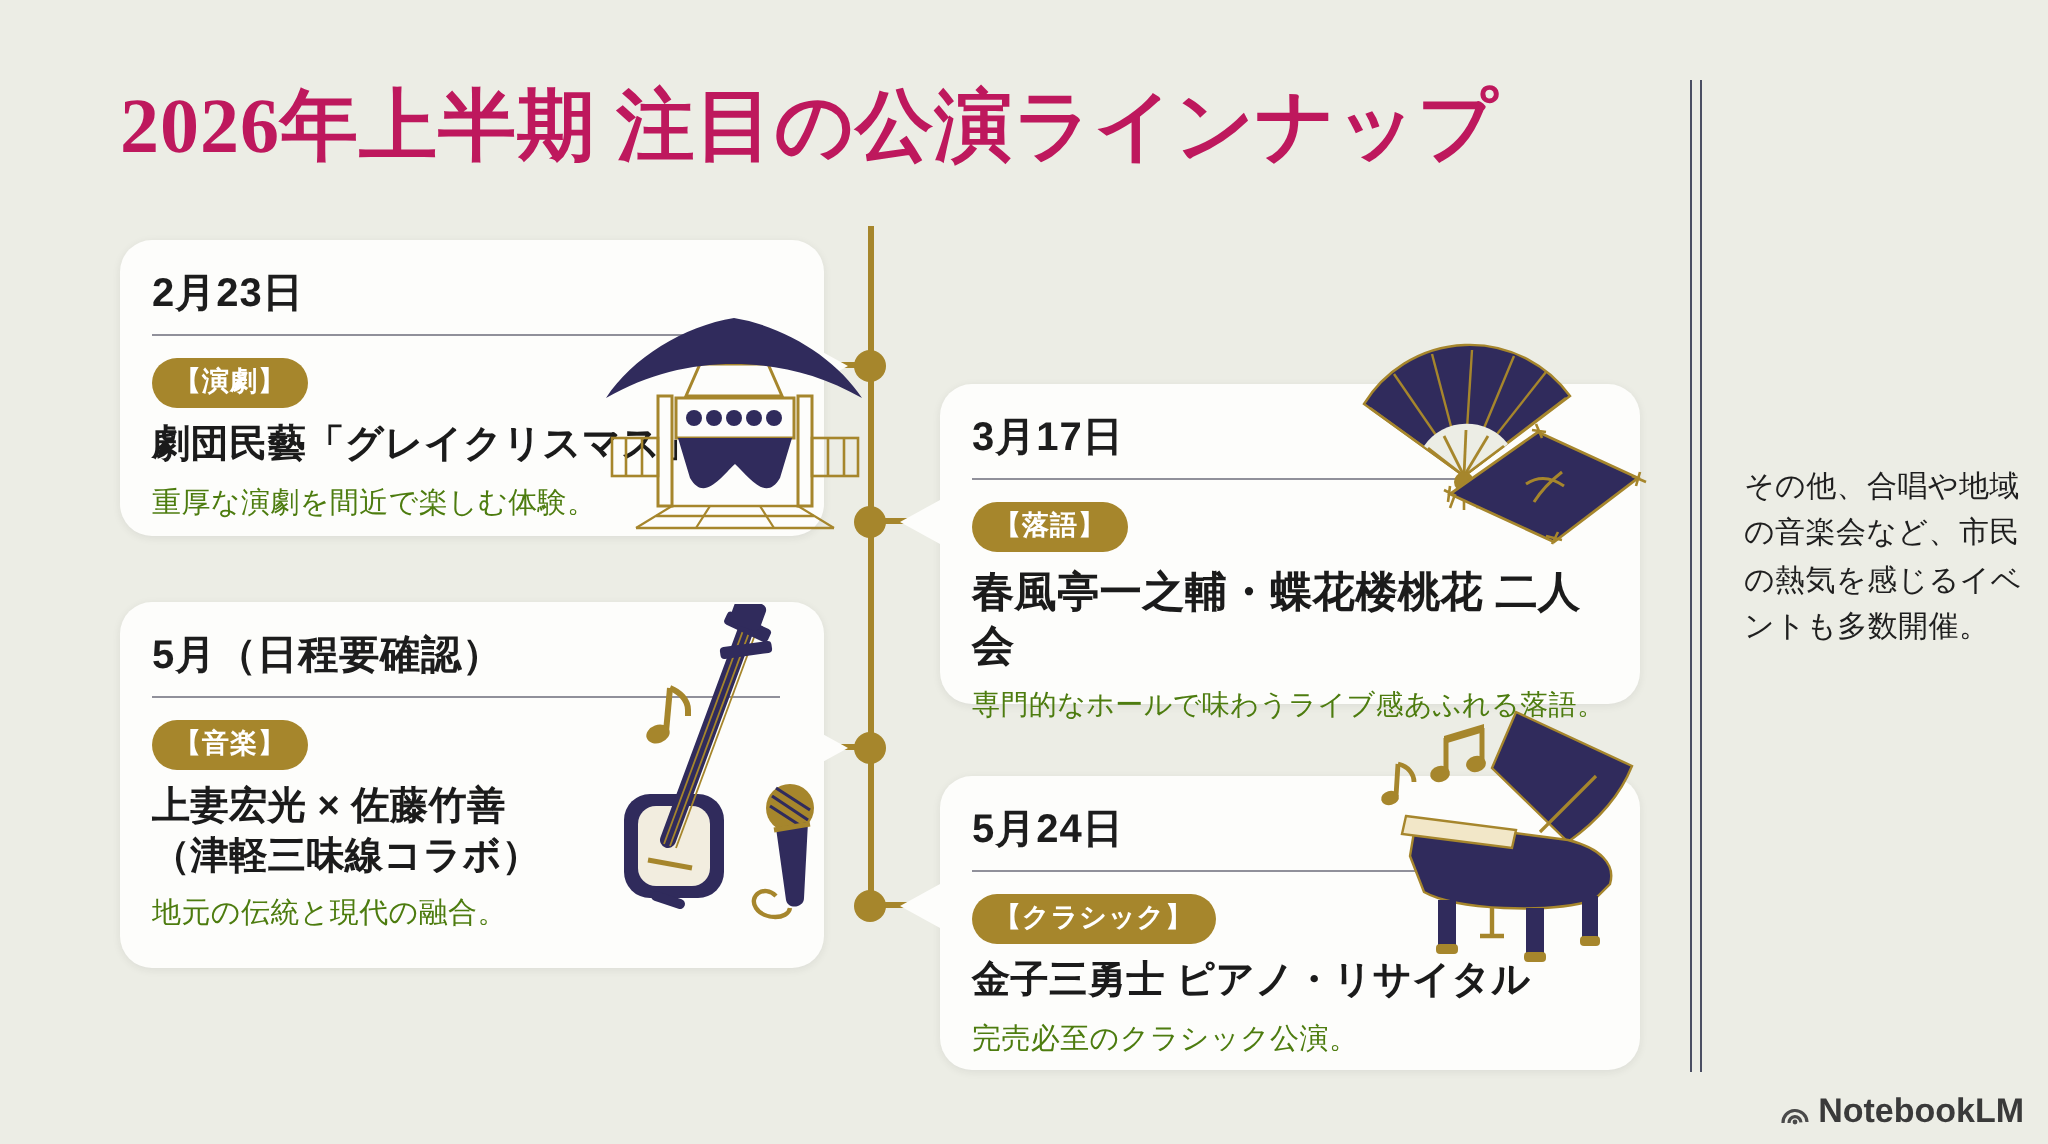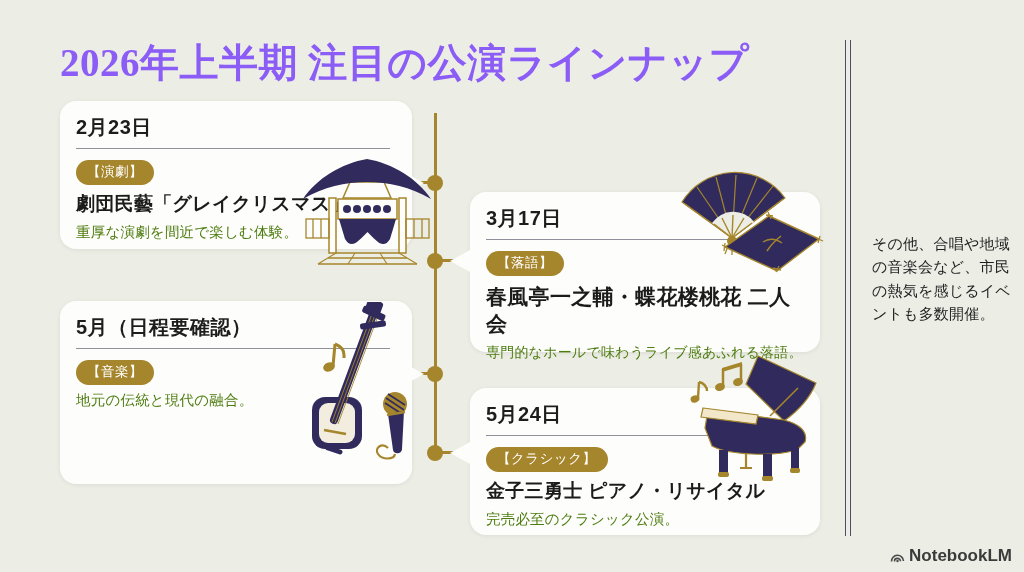--- a/index.html
+++ b/index.html
@@ -3,44 +3,44 @@
 <meta charset="utf-8">
 <style>
   * { margin:0; padding:0; box-sizing:border-box; }
   html,body { width:1024px; height:572px; }
   body { font-family:"Liberation Sans","DejaVu Sans",sans-serif; }
   .stage { position:relative; width:1024px; height:572px; background:#ECEDE5; overflow:hidden; }
 
   .main-title {
     position:absolute; left:60px; top:36px; width:760px;
     font-family:"Liberation Serif","DejaVu Serif",serif;
-    font-size:39px; font-weight:600; color:#8b5cf6; letter-spacing:0.5px;
+    font-size:39px; font-weight:600; color:#be185d; letter-spacing:0.5px;
   }
 
   
   .tl-line  { position:absolute; left:434px; top:113px; width:3px; height:341px; background:#A6862C; }
   .tl-dot   { position:absolute; width:16px; height:16px; border-radius:50%; background:#A6862C; }
   .tl-stub  { position:absolute; height:3px; background:#A6862C; }
 
   
   .card {
     position:absolute; background:#FDFDFB; border-radius:16px;
     box-shadow:0 1px 4px rgba(40,40,40,0.08);
     padding:13px 16px 0 16px;
   }
   .card .date { font-size:20px; font-weight:700; color:#1d1d1d; letter-spacing:0.5px; }
   .card .rule { height:1px; background:#90909a; margin-top:7px; width:314px; }
   .badge {
     display:inline-block; margin-top:11px; background:#A6862C; color:#FFFFFF;
-    font-size:13.5px; font-weight:400; padding:3px 11px 4px 11px; border-radius:14px; letter-spacing:0.5px;
+    font-size:13.5px; font-weight:700; padding:3px 11px 4px 11px; border-radius:14px; letter-spacing:0.5px;
   }
   .card .ev-title { margin-top:7px; font-size:19px; font-weight:700; color:#1b1b1b; white-space:pre-line; line-height:1.3; letter-spacing:0.3px; }
   .card .ev-desc  { margin-top:6px; font-size:14.5px; color:#4d7c0f; letter-spacing:0.2px; }
 
-  .card-1 { left:60px;  top:101px; width:352px; height:148px; }
+  .card-1 { left:60px;  top:120px; width:352px; height:148px; }
   .card-2 { left:470px; top:192px; width:350px; height:160px; }
   .card-3 { left:60px;  top:301px; width:352px; height:183px; }
   .card-4 { left:470px; top:388px; width:350px; height:147px; }
 
   
   .tab { position:absolute; width:0; height:0; border-top:11px solid transparent; border-bottom:11px solid transparent; }
   .tab-right { border-left:20px solid #FDFDFB; }
   .tab-left  { border-right:20px solid #FDFDFB; }
 
   
@@ -89,20 +89,22 @@
     <div class="badge">【落語】</div>
     <div class="ev-title" style="font-size:21px;">春風亭一之輔・蝶花楼桃花 二人会</div>
     <div class="ev-desc" style="font-size:14px;">専門的なホールで味わうライブ感あふれる落語。</div>
   </div>
   <div class="tab tab-left" style="left:450px; top:250px;"></div>
 
   <div class="card card-3">
     <div class="date">5月（日程要確認）</div>
     <div class="rule"></div>
     <div class="badge">【音楽】</div>
+    <div class="ev-title">上妻宏光 × 佐藤竹善
+（津軽三味線コラボ）</div>
     <div class="ev-desc">地元の伝統と現代の融合。</div>
   </div>
   <div class="tab tab-right" style="left:404px; top:363px;"></div>
 
   <div class="card card-4">
     <div class="date">5月24日</div>
     <div class="rule"></div>
     <div class="badge">【クラシック】</div>
     <div class="ev-title">金子三勇士 ピアノ・リサイタル</div>
     <div class="ev-desc">完売必至のクラシック公演。</div>

